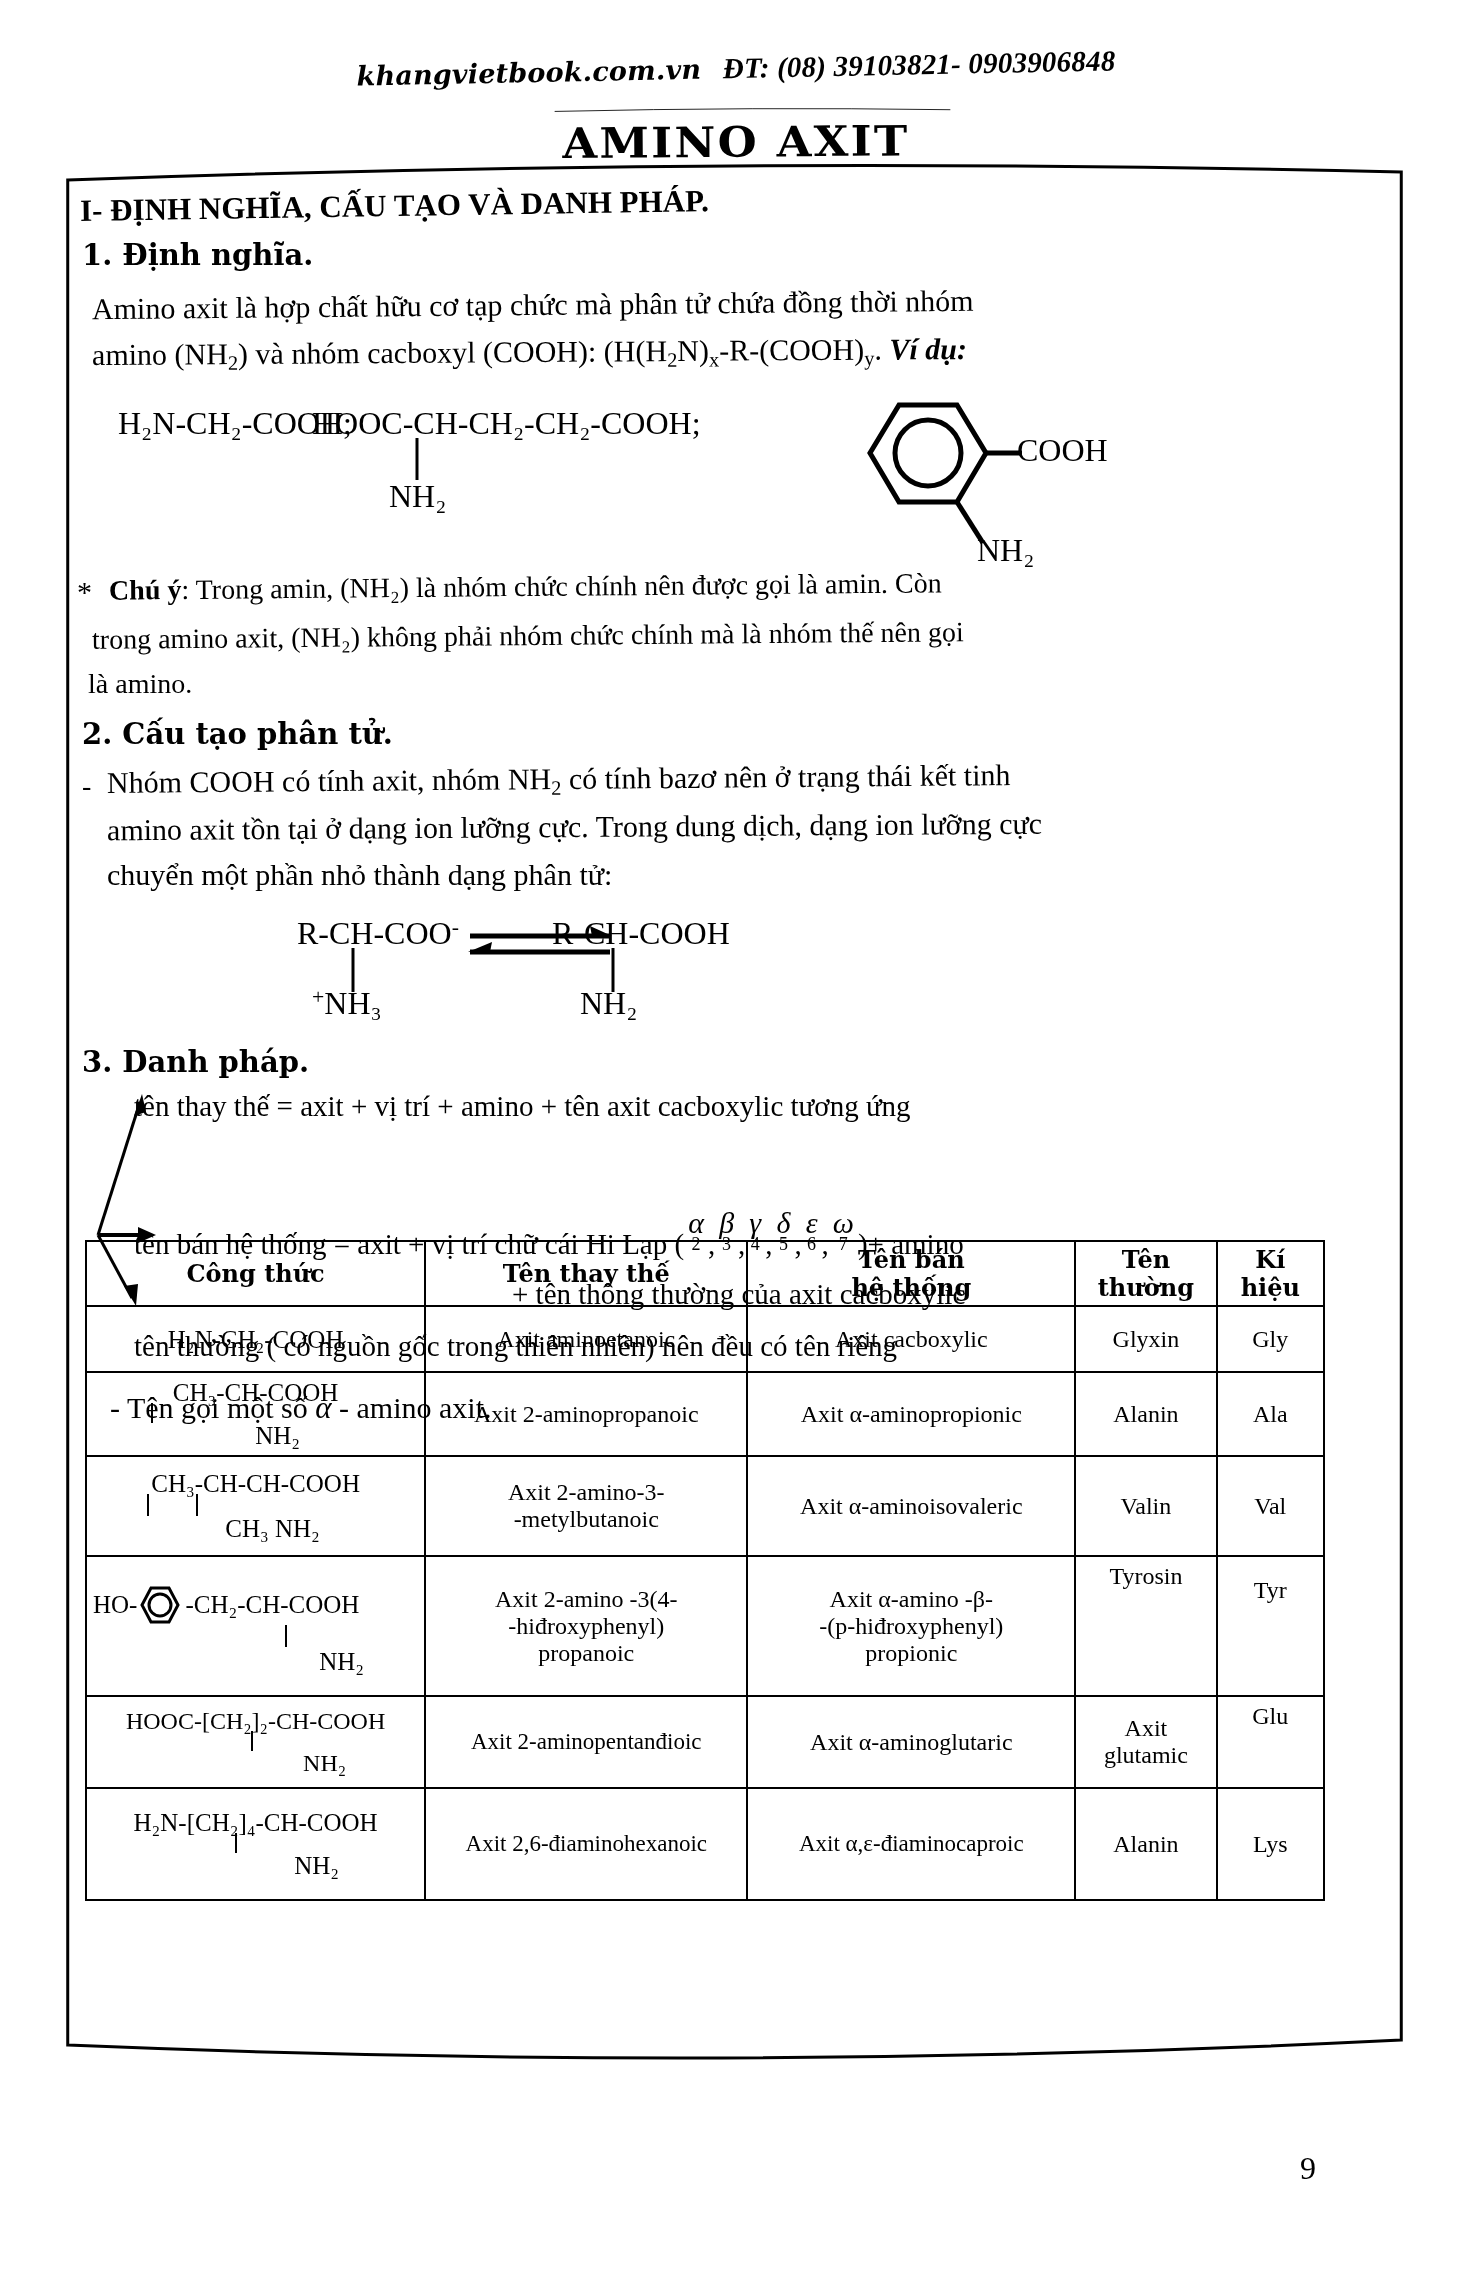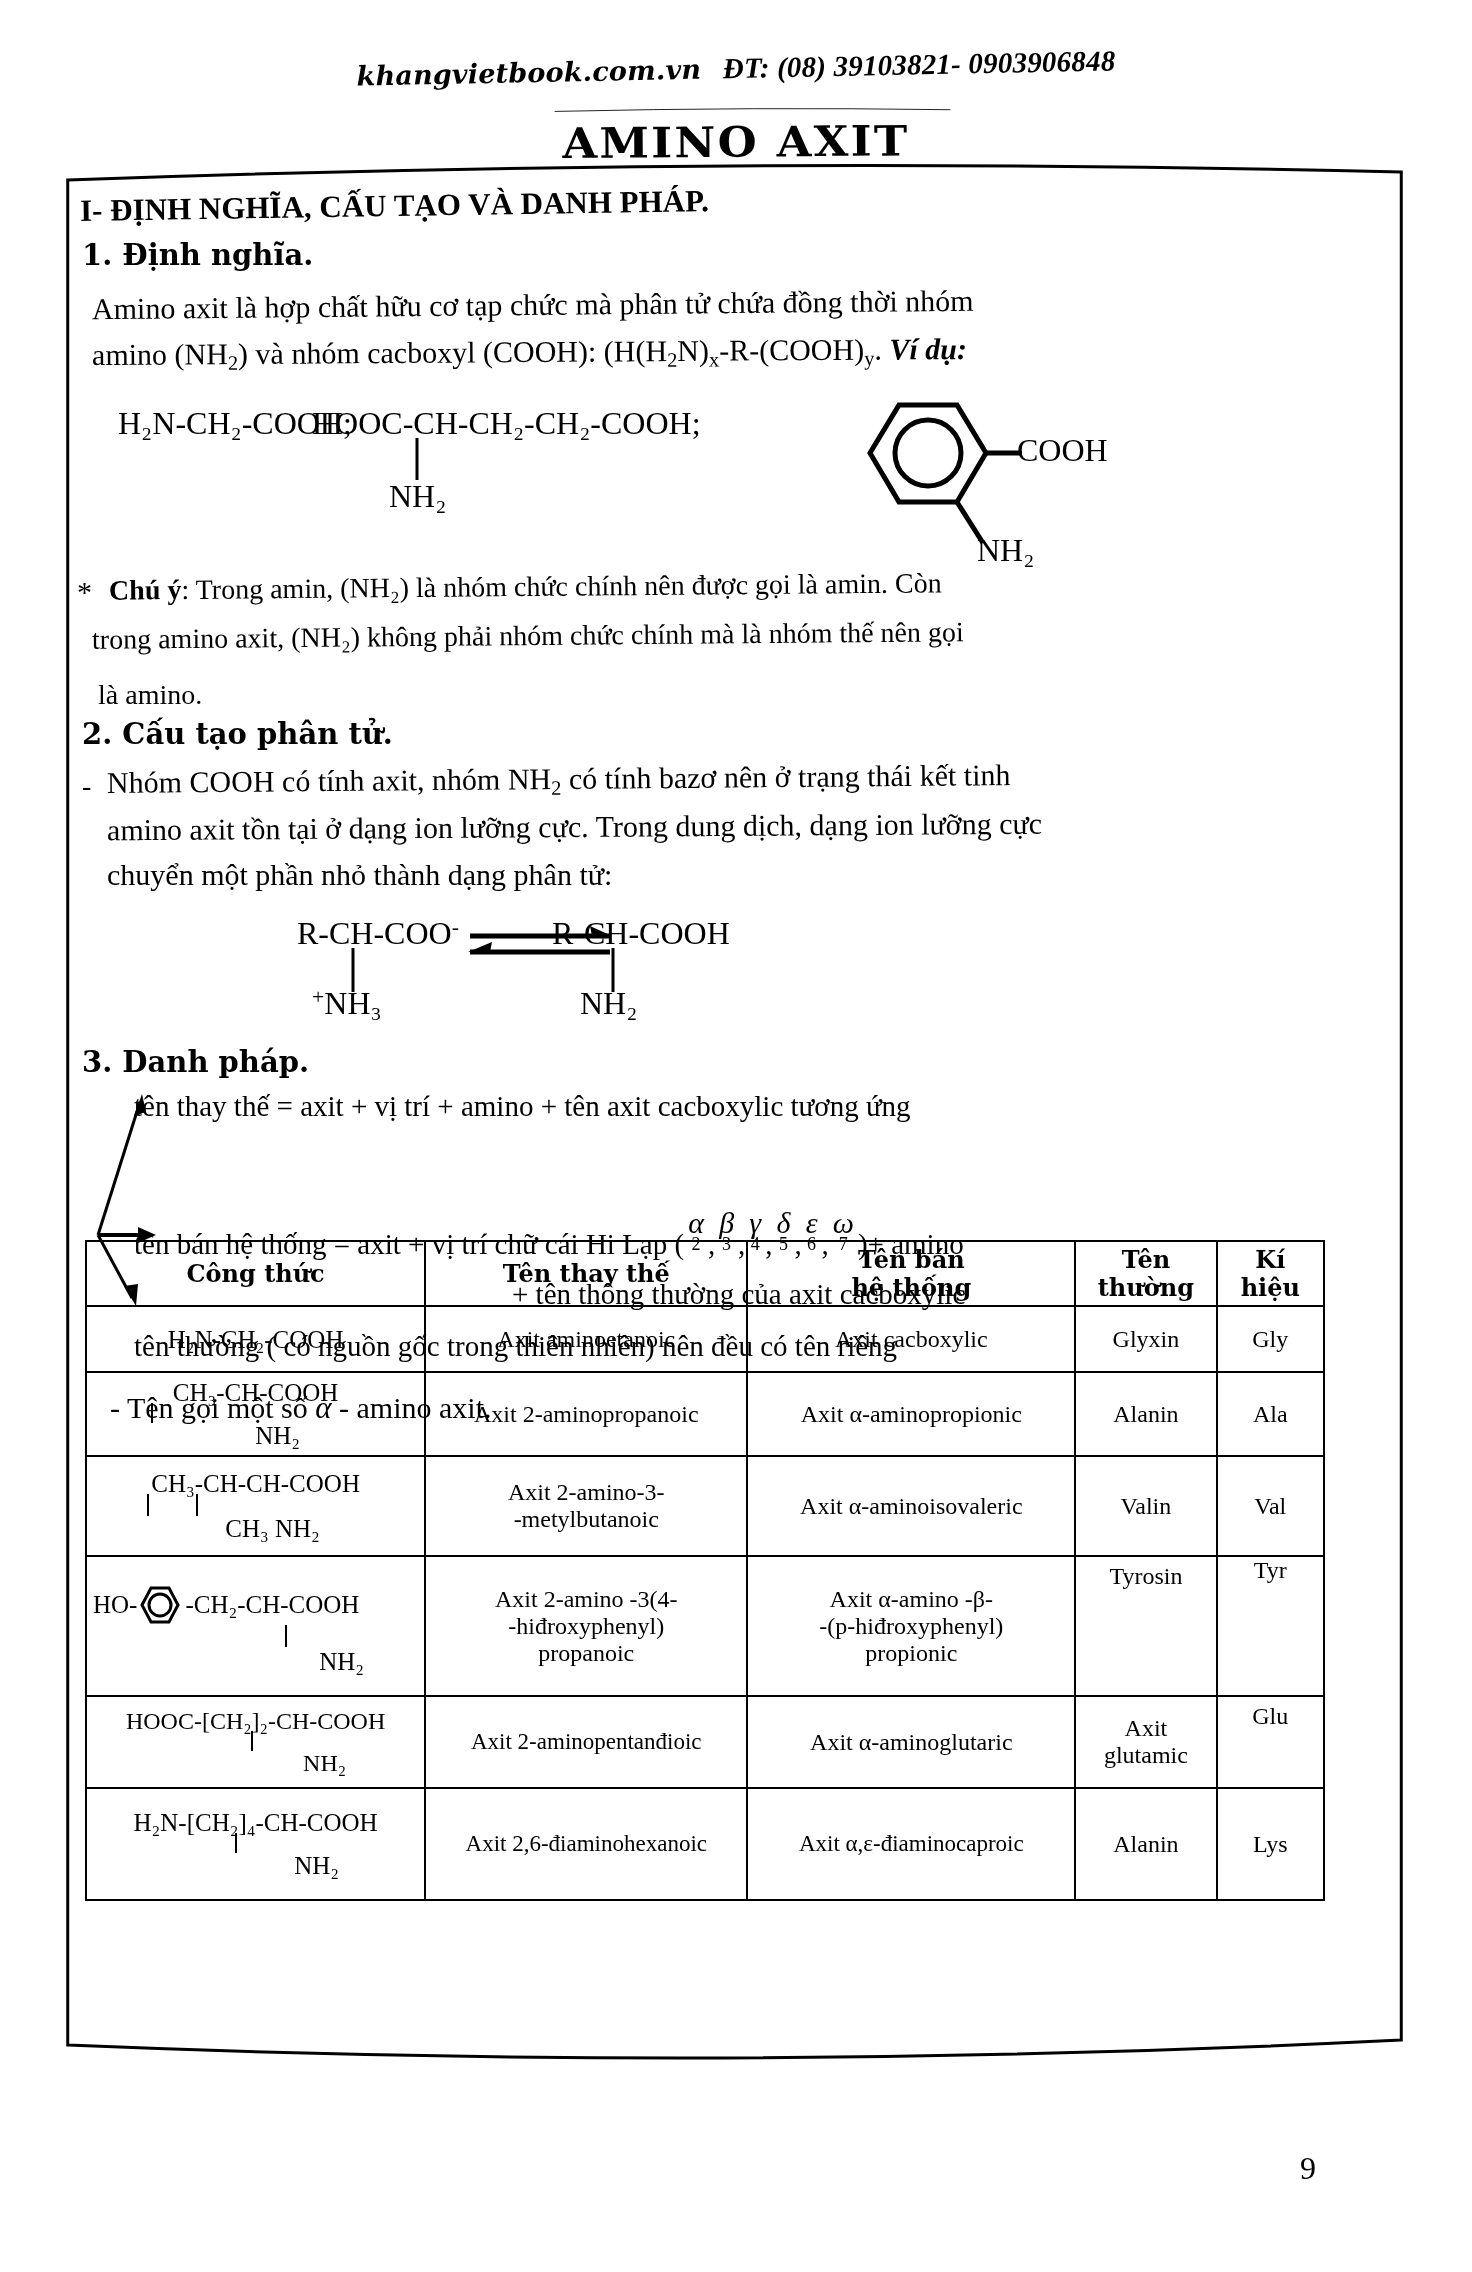--- a/index.html
+++ b/index.html
@@ -212,21 +212,21 @@
       <line x1="100" y1="117" x2="126" y2="158" stroke="#000" stroke-width="5"></line>
     </svg>
     <div class="ln body-t" style="left:955px; top:282px; font-size:32px;">COOH</div>
     <div class="ln body-t" style="left:915px; top:382px; font-size:32px;">NH₂</div>
 
     <div class="ln body-s" style="left:15px; top:425px; font-size:30px;">*</div>
     <div class="ln body-s" style="left:47px; top:421px; transform:rotate(-0.5deg);">
       <b>Chú ý</b><span>: Trong amin, (NH₂) là nhóm chức chính nên được gọi là amin. Còn</span>
     </div>
     <div class="ln body-s" style="left:30px; top:470px; transform:rotate(-0.5deg);">trong amino axit, (NH₂) không phải nhóm chức chính mà là nhóm thế nên gọi</div>
-    <div class="ln body-s" style="left:36px; top:518px;margin-top:11px;">là amino.</div>
+    <div class="ln body-s" style="left:26px; top:518px;">là amino.</div>
 
     <div class="ln h2" style="left:20px; top:567px;text-align:center;">2. Cấu tạo phân tử.</div>
 
     <div class="ln body-s" style="left:20px; top:620px; font-size:28px;">-</div>
     <div class="ln body-t" style="left:45px; top:612px; transform:rotate(-0.5deg);">
       <span>Nhóm COOH có tính axit, nhóm NH</span><sub>2</sub><span> có tính bazơ nên ở trạng thái kết tinh</span>
     </div>
     <div class="ln body-t" style="left:45px; top:660px; transform:rotate(-0.4deg);">amino axit tồn tại ở dạng ion lưỡng cực. Trong dung dịch, dạng ion lưỡng cực</div>
     <div class="ln body-t" style="left:45px; top:708px;">chuyển một phần nhỏ thành dạng phân tử:</div>
 
@@ -380,21 +380,21 @@
           <div>Axit 2-amino -3(4-</div>
           <div>-hiđroxyphenyl)</div>
           <div>propanoic</div>
         </td>
         <td>
           <div>Axit α-amino -β-</div>
           <div>-(p-hiđroxyphenyl)</div>
           <div>propionic</div>
         </td>
         <td style="vertical-align:top; padding-top:6px;">Tyrosin</td>
-        <td style="vertical-align:top; padding-top:0;">Tyr</td>
+        <td style="vertical-align:top; padding-top:20px;">Tyr</td>
       </tr>
 
       <tr style="height:92px;">
         <td class="cell-formula" style="font-size:24px;">
           <div class="f-line">HOOC-[CH₂]₂-CH-COOH</div>
           <div class="f-line" style="position:relative; height:18px;">
             <svg style="position:absolute; left:156px; top:-2px;" width="6" height="20">
               <line x1="3" y1="0" x2="3" y2="20" stroke="#000" stroke-width="2"></line>
             </svg>
           </div>

